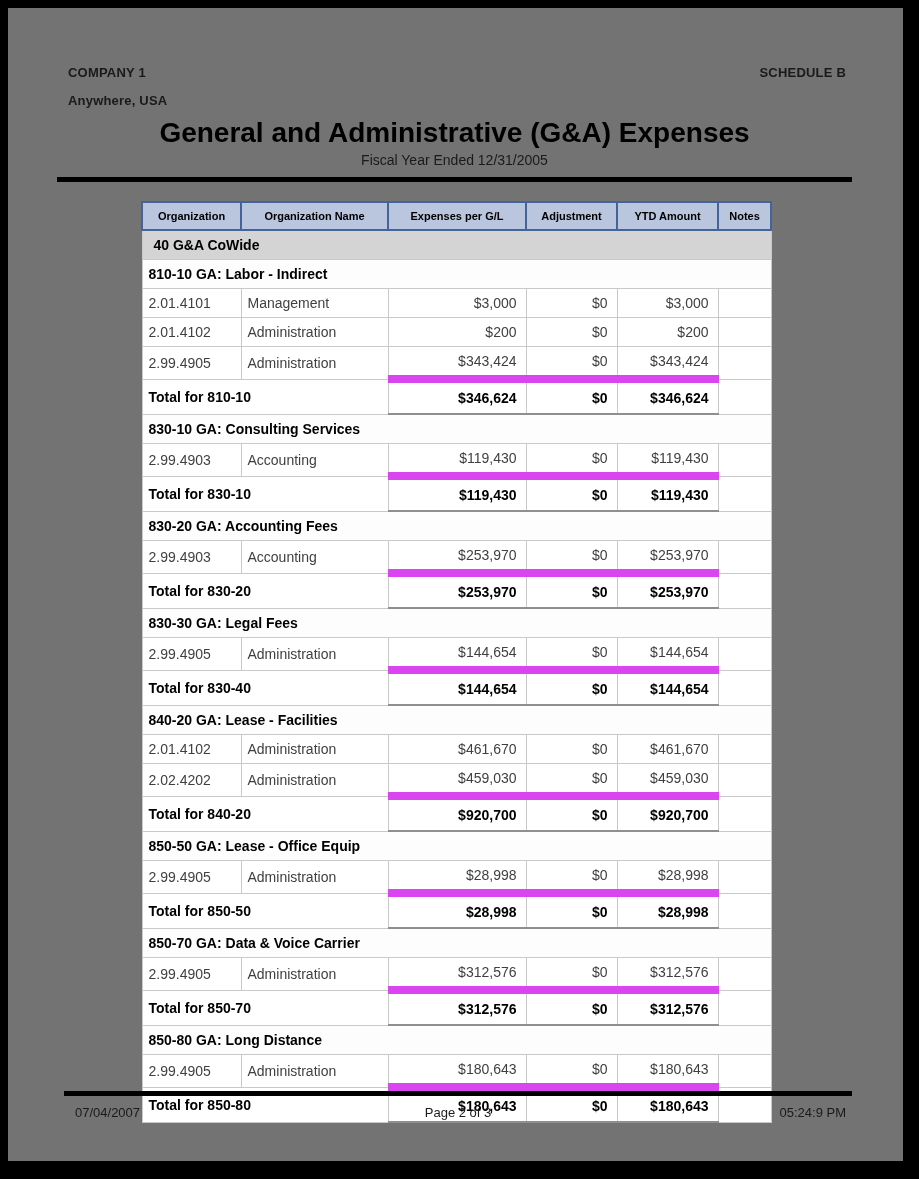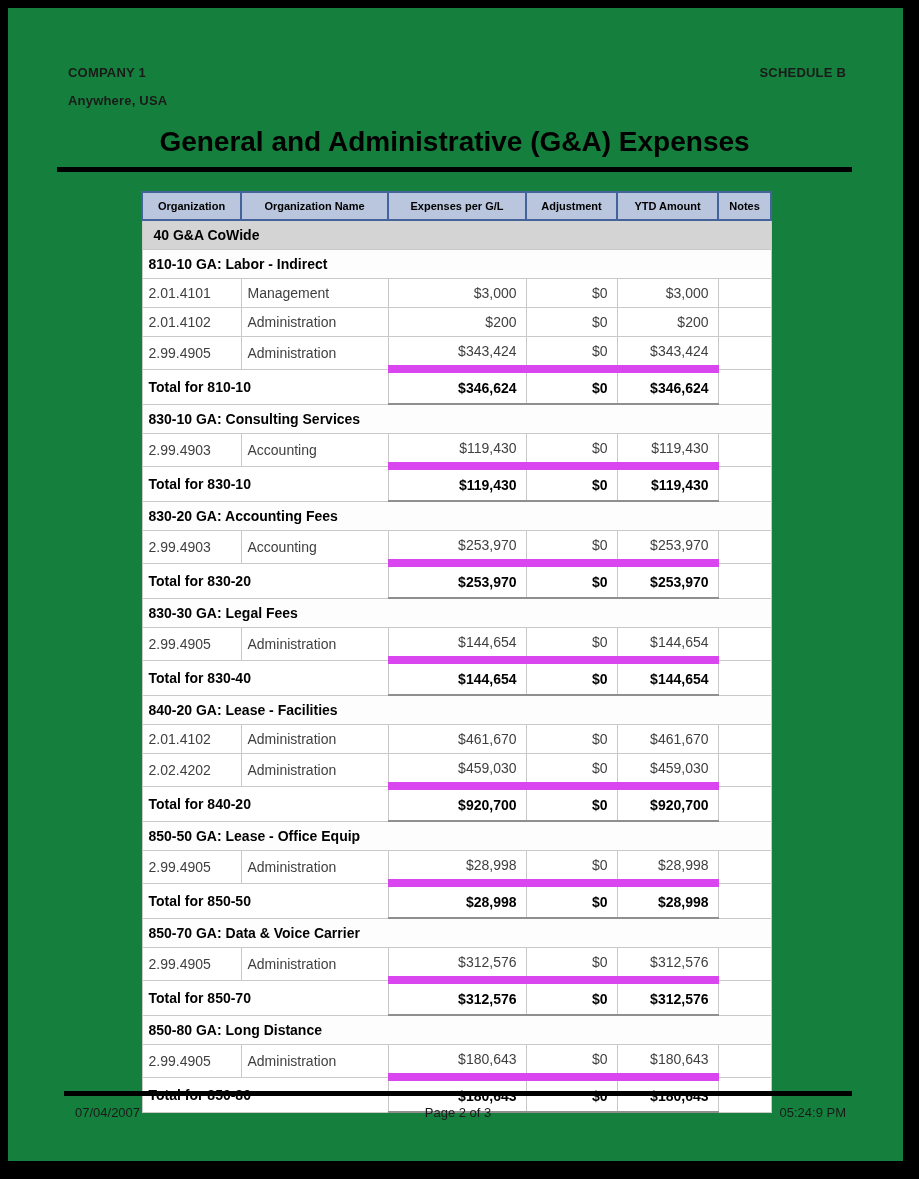--- a/index.html
+++ b/index.html
@@ -9,35 +9,35 @@
   .frame {
     width: 919px; height: 1179px;
     border: 8px solid #000;
     border-right-width: 16px;
     border-bottom-width: 18px;
     background: #fff;
   }
   .page {
     position: relative;
     width: 895px; height: 1153px;
-    background: #15803d;
+    background: #737373;
     padding: 0 51px 0 49px;
     overflow: hidden;
   }
 
   
   .report-header { padding-top: 57px; }
   .top-line { display: flex; justify-content: space-between; padding: 0 6px 0 11px; }
   .company, .schedule, .location {
     font-size: 13px; font-weight: bold; color: #1a1a1a; letter-spacing: 0.2px;
   }
   .location { display: block; margin-top: 13px; padding-left: 11px; }
   .report-title {
     text-align: center; font-size: 28px; font-weight: bold; color: #000;
-    margin-top: 18px; line-height: 32px;
+    margin-top: 9px; line-height: 32px;
   }
   .report-subtitle { text-align: center; font-size: 14px; color: #1a1a1a; margin-top: 3px; }
   .rule { height: 5px; background: #000; margin-top: 9px; }
 
   
   table.expenses {
     border-collapse: collapse; table-layout: fixed;
     width: 629px; margin-left: 84px; margin-top: 19px;
     font-size: 14px;
   }
@@ -88,20 +88,21 @@
 <div class="frame">
   <div class="page">
 
     <div class="report-header">
       <div class="top-line">
         <span class="company">COMPANY 1</span>
         <span class="schedule">SCHEDULE B</span>
       </div>
       <span class="location">Anywhere, USA</span>
       <div class="report-title">General and Administrative (G&amp;A) Expenses</div>
+      <div class="report-subtitle">Fiscal Year Ended 12/31/2005</div>
       <div class="rule"></div>
     </div>
 
     <table class="expenses">
       <colgroup>
         <col style="width:99px">
           <col style="width:147px">
           <col style="width:138px">
         <col style="width:91px">
           <col style="width:101px">

